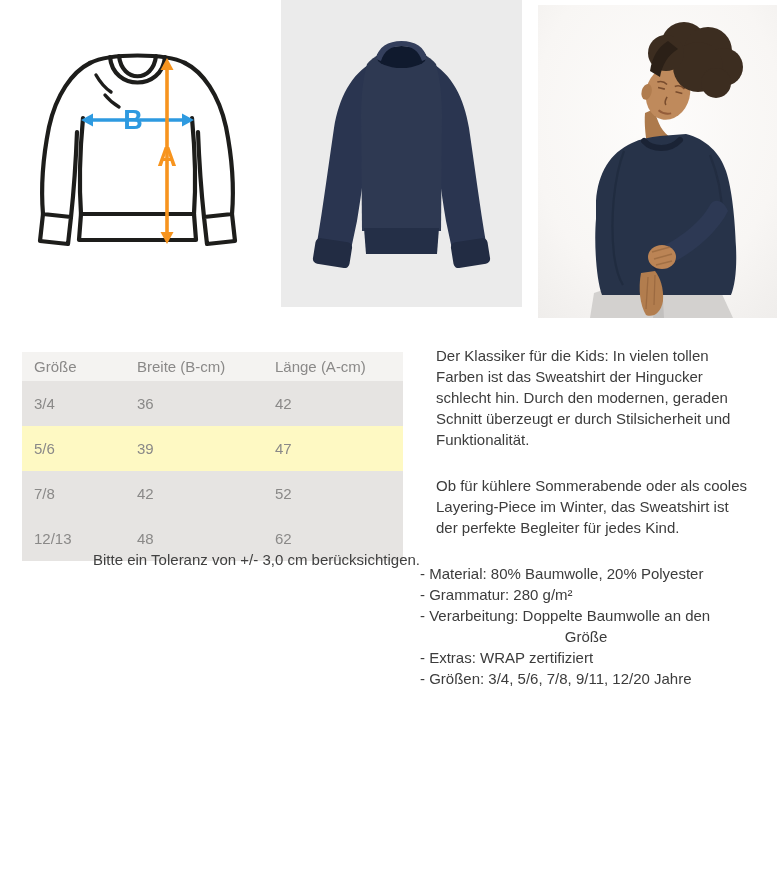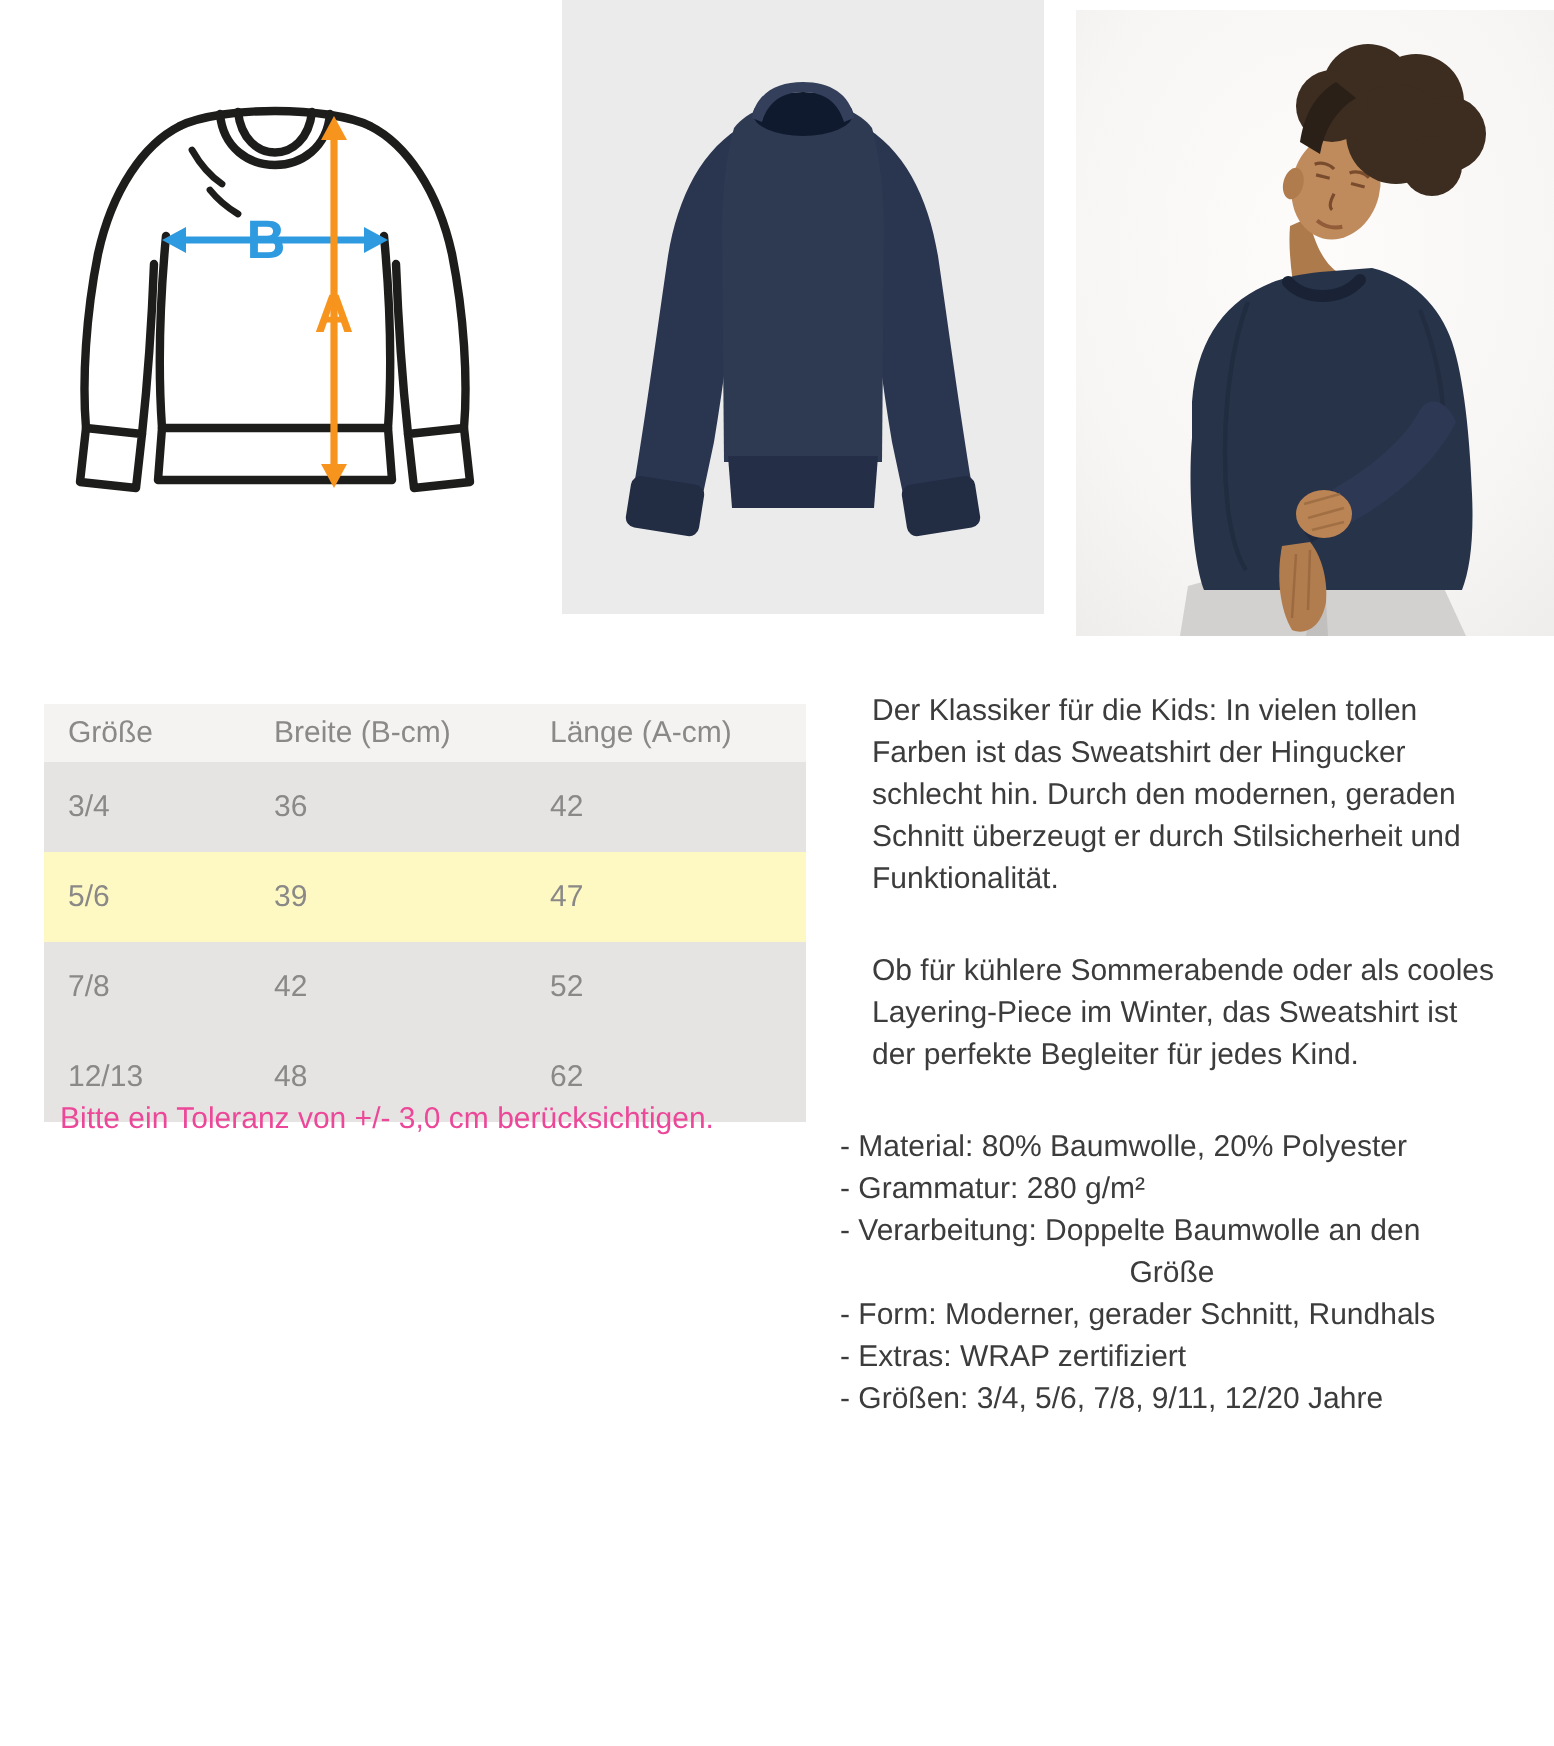--- a/index.html
+++ b/index.html
@@ -20,21 +20,21 @@
   .t-row  { display:flex; align-items:center; height:45px; }
   .t-head { height:29px; background:#f4f3f1; }
   .t-row.gray  { background:#e6e4e2; }
   .t-row.light { background:#fef9c3; }
   .c1 { width:99px;  padding-left:12px; }
   .c2 { width:138px; padding-left:16px; }
   .c3 { width:144px; padding-left:16px; }
 
   .tolerance-note {
     position:absolute; left:30px; top:551px; width:390px;
-    font-size:15px; color:#ec4899;
+    font-size:15px; color:#404040;text-align:right;
   }
 
   
   .description {
     position:absolute; left:420px; top:345px; width:332px;
     font-size:15px; line-height:21px; color:#3c3c3c;
   }
   .description p { margin:0 0 25px 16px; }
   .specs div { min-height:21px; }
   .spec-center { text-align:center; }
@@ -201,19 +201,18 @@
   <div class="tolerance-note">Bitte ein Toleranz von +/- 3,0 cm berücksichtigen.</div>
 
   <div class="description">
     <p>Der Klassiker für die Kids: In vielen tollen Farben ist das Sweatshirt der Hingucker schlecht hin. Durch den modernen, geraden Schnitt überzeugt er durch Stilsicherheit und Funktionalität.</p>
     <p>Ob für kühlere Sommerabende oder als cooles Layering-Piece im Winter, das Sweatshirt ist der perfekte Begleiter für jedes Kind.</p>
     <div class="specs">
       <div>- Material: 80% Baumwolle, 20% Polyester</div>
       <div>- Grammatur: 280 g/m²</div>
       <div>- Verarbeitung: Doppelte Baumwolle an den</div>
       <div class="spec-center">Größe</div>
-      <div>- Form: Moderner, gerader Schnitt, Rundhals</div>
       <div>- Extras: WRAP zertifiziert</div>
       <div>- Größen: 3/4, 5/6, 7/8, 9/11, 12/20 Jahre</div>
     </div>
   </div>
 
 </div>
 
 </body></html>

